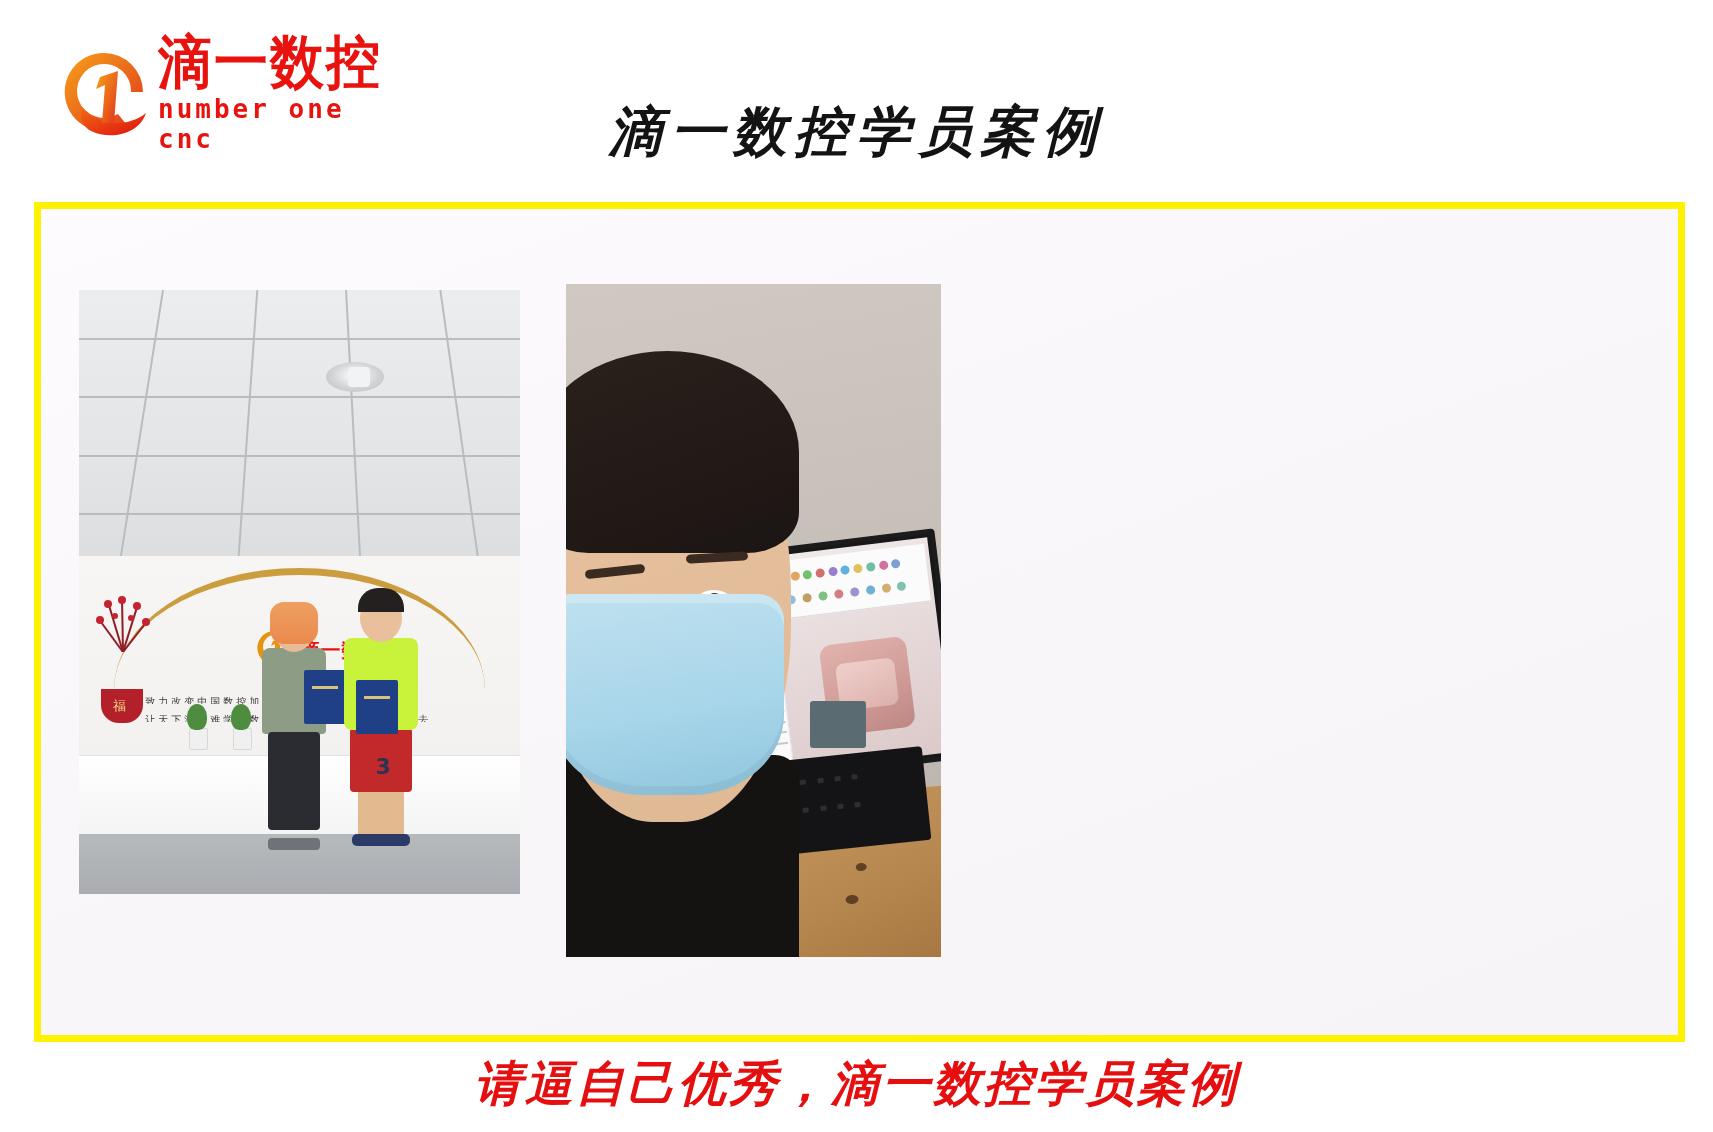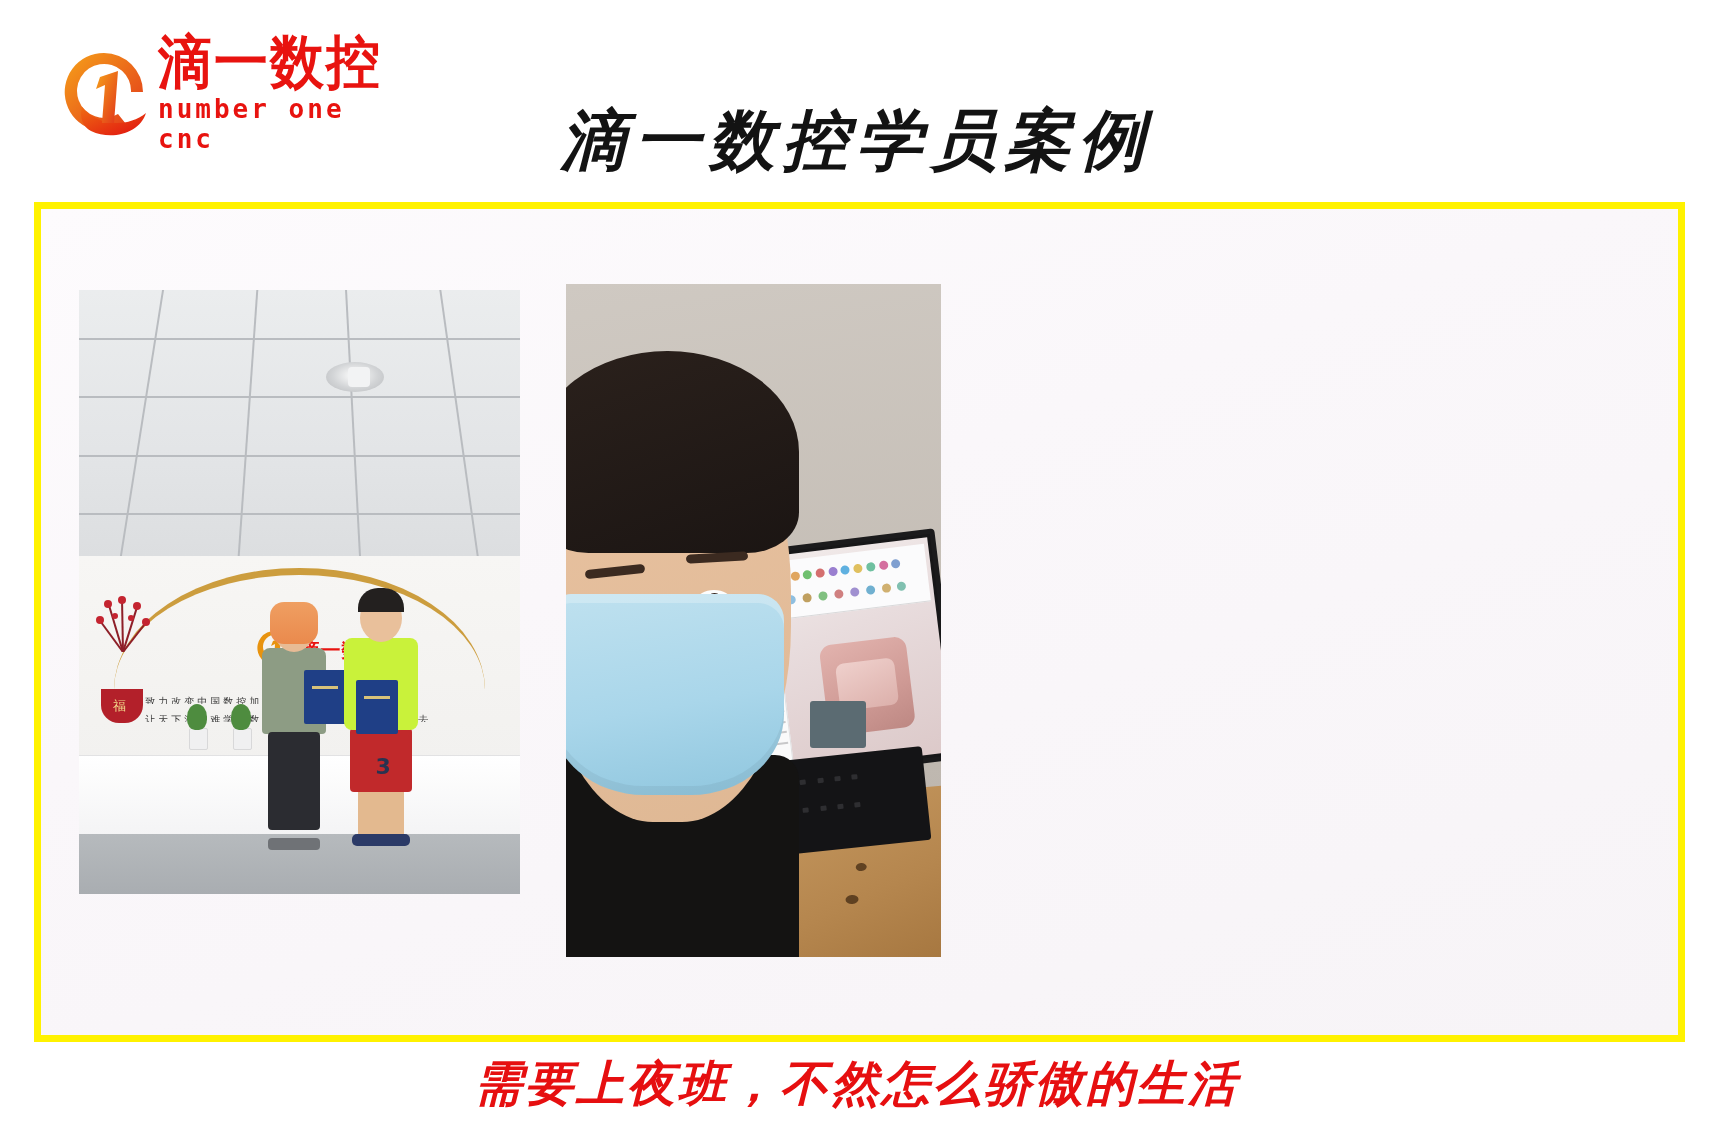--- a/index.html
+++ b/index.html
@@ -23,21 +23,21 @@
   }
   .logo-en{
     font-size:26px;font-weight:bold;color:#e8130f;letter-spacing:3px;margin-top:4px;
     font-family:"DejaVu Sans Mono","Liberation Mono",monospace;
     text-transform:lowercase;
   }
 
   
   .title{
     position:absolute;left:0;right:0;top:96px;text-align:center;
-    font-size:66px;color:#131313;letter-spacing:8px;font-weight:bold;
+    font-size:54px;color:#131313;letter-spacing:8px;font-weight:bold;
     font-family:"DejaVu Serif","Liberation Serif",serif;
     font-style:italic;
   }
 
   
   .frame{
     position:absolute;left:34px;top:202px;width:1651px;height:840px;
     border:7px solid #fff200;
     background:linear-gradient(160deg,#fdfbfd 0%,#faf7fa 40%,#f7f4f7 100%);
     box-sizing:border-box;
@@ -326,15 +326,15 @@
       <div class="wp-hair"></div>
       <div class="wp-brow" style="left:5%;top:42%;width:60px;transform:rotate(-6deg)"></div>
       <div class="wp-brow" style="left:32%;top:40%;width:62px;transform:rotate(-3deg)"></div>
       <div class="wp-eye" style="left:8%;top:46.5%"></div>
       <div class="wp-eye" style="left:35%;top:45.5%"></div>
       <div class="wp-mask"></div>
     </div>
   </div>
 
 
-  <div class="slogan">需要上夜班，不然怎么骄傲的生活</div>
+  <div class="slogan">请逼自己优秀，滴一数控学员案例</div>
 
 </div>
 
 </body></html>

